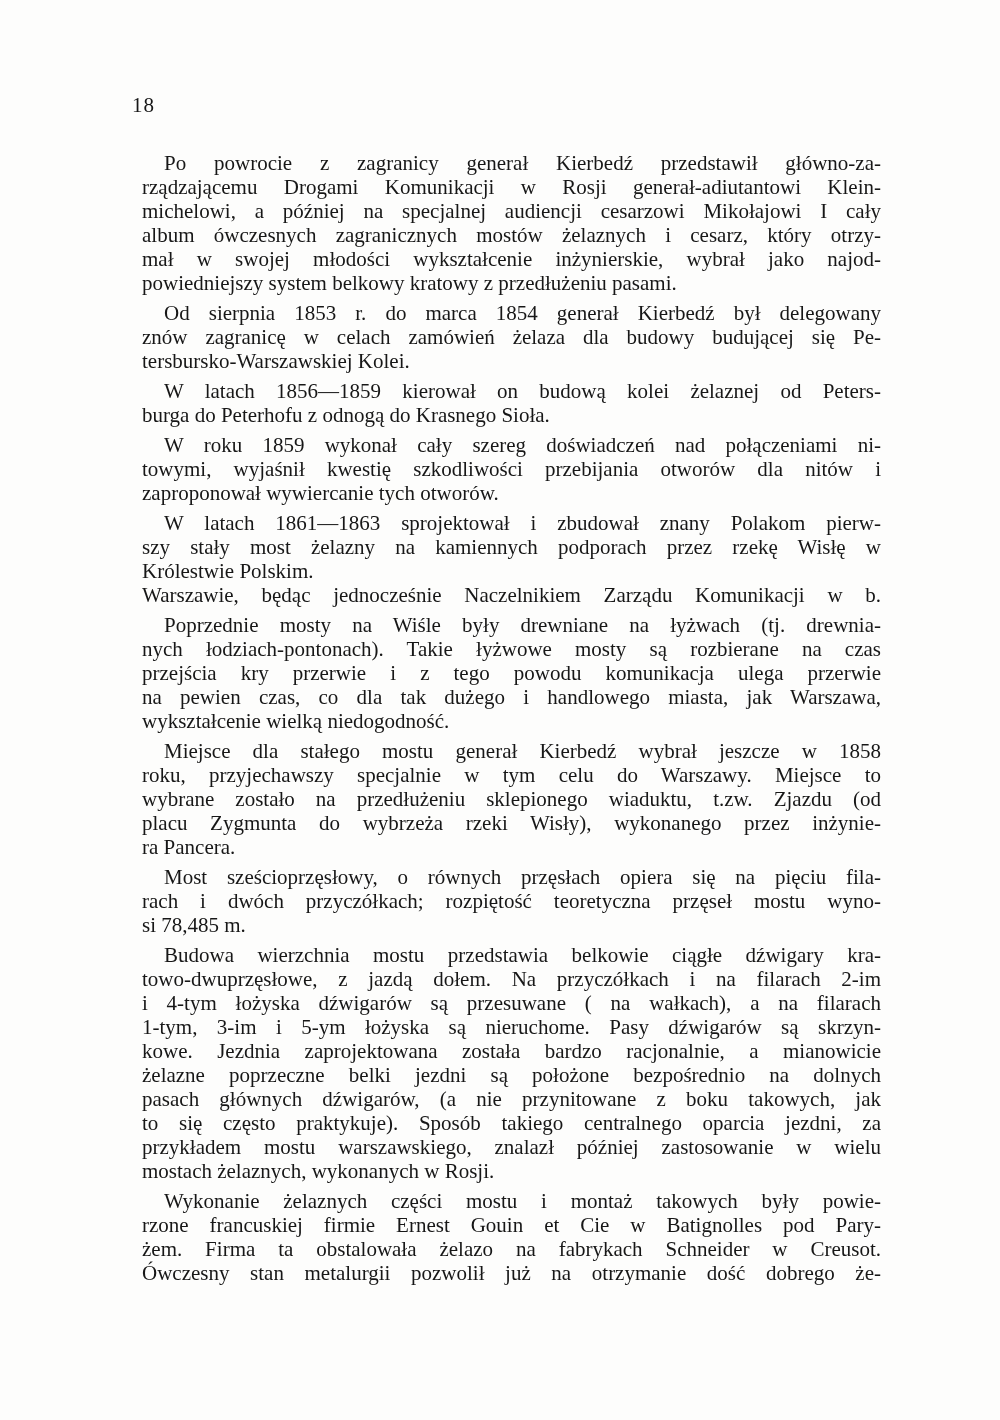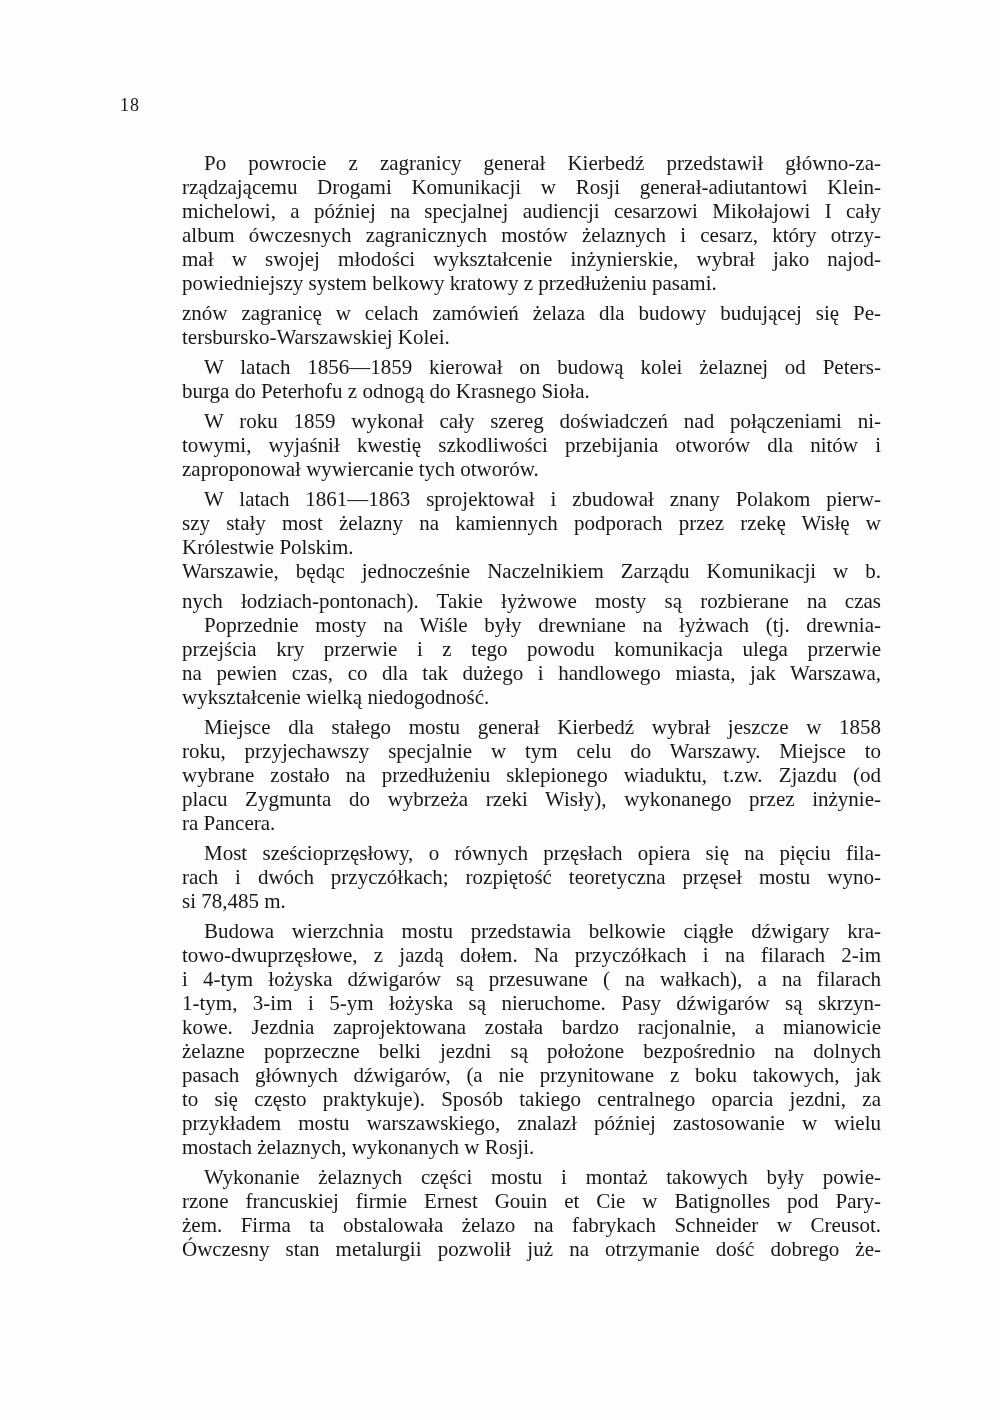--- a/index.html
+++ b/index.html
@@ -12,44 +12,43 @@
     position: relative;
     width: 1000px;
     height: 1420px;
     background: #fdfdfc;
     color: #171717;
     font-family: "Liberation Serif", "DejaVu Serif", serif;
     overflow: hidden;
   }
   .page-number {
     position: absolute;
-    left: 120px;
+    left: 132px;
     top: 93px;
-    font-size: 18px;
+    font-size: 21px;
     line-height: 24px;
     letter-spacing: 1px;
   }
   .text-block {
     position: absolute;
     left: 142px;
     top: 151px;
     width: 739px;
   }
   p.para {
     margin: 0 0 6px 0;
     padding: 0;
     font-size: 21px;
     line-height: 24px;
   }
   p.para .line {
     display: block;
     text-align: justify;
     text-align-last: justify;
     hyphens: none;
-    margin-left: 40px;
   }
   p.para .line.first {
     text-indent: 22px;
   }
   p.para .line.last-left {
     text-align-last: left;
   }
 </style>
 </head>
 <body>
@@ -59,41 +58,42 @@
   <div class="text-block">
       <p class="para">
         <span class="line first">Po powrocie z zagranicy generał Kierbedź przedstawił główno-za-</span>
         <span class="line">rządzającemu Drogami Komunikacji w Rosji generał-adiutantowi Klein-</span>
         <span class="line">michelowi, a później na specjalnej audiencji cesarzowi Mikołajowi I cały</span>
         <span class="line">album ówczesnych zagranicznych mostów żelaznych i cesarz, który otrzy-</span>
         <span class="line">mał w swojej młodości wykształcenie inżynierskie, wybrał jako najod-</span>
         <span class="line last-left">powiedniejszy system belkowy kratowy z przedłużeniu pasami.</span>
       </p>
       <p class="para">
+        <span class="line first">Od sierpnia 1853 r. do marca 1854 generał Kierbedź był delegowany</span>
         <span class="line">znów zagranicę w celach zamówień żelaza dla budowy budującej się Pe-</span>
         <span class="line last-left">tersbursko-Warszawskiej Kolei.</span>
       </p>
       <p class="para">
         <span class="line first">W latach 1856—1859 kierował on budową kolei żelaznej od Peters-</span>
         <span class="line last-left">burga do Peterhofu z odnogą do Krasnego Sioła.</span>
       </p>
       <p class="para">
         <span class="line first">W roku 1859 wykonał cały szereg doświadczeń nad połączeniami ni-</span>
         <span class="line">towymi, wyjaśnił kwestię szkodliwości przebijania otworów dla nitów i</span>
         <span class="line last-left">zaproponował wywiercanie tych otworów.</span>
       </p>
       <p class="para">
         <span class="line first">W latach 1861—1863 sprojektował i zbudował znany Polakom pierw-</span>
         <span class="line">szy stały most żelazny na kamiennych podporach przez rzekę Wisłę w</span>
         <span class="line last-left">Królestwie Polskim.</span>
         <span class="line">Warszawie, będąc jednocześnie Naczelnikiem Zarządu Komunikacji w b.</span>
       </p>
       <p class="para">
+        <span class="line first">Poprzednie mosty na Wiśle były drewniane na łyżwach (tj. drewnia-</span>
         <span class="line">nych łodziach-pontonach). Takie łyżwowe mosty są rozbierane na czas</span>
-        <span class="line first">Poprzednie mosty na Wiśle były drewniane na łyżwach (tj. drewnia-</span>
         <span class="line">przejścia kry przerwie i z tego powodu komunikacja ulega przerwie</span>
         <span class="line">na pewien czas, co dla tak dużego i handlowego miasta, jak Warszawa,</span>
         <span class="line last-left">wykształcenie wielką niedogodność.</span>
       </p>
       <p class="para">
         <span class="line first">Miejsce dla stałego mostu generał Kierbedź wybrał jeszcze w 1858</span>
         <span class="line">roku, przyjechawszy specjalnie w tym celu do Warszawy. Miejsce to</span>
         <span class="line">wybrane zostało na przedłużeniu sklepionego wiaduktu, t.zw. Zjazdu (od</span>
         <span class="line">placu Zygmunta do wybrzeża rzeki Wisły), wykonanego przez inżynie-</span>
         <span class="line last-left">ra Pancera.</span>

